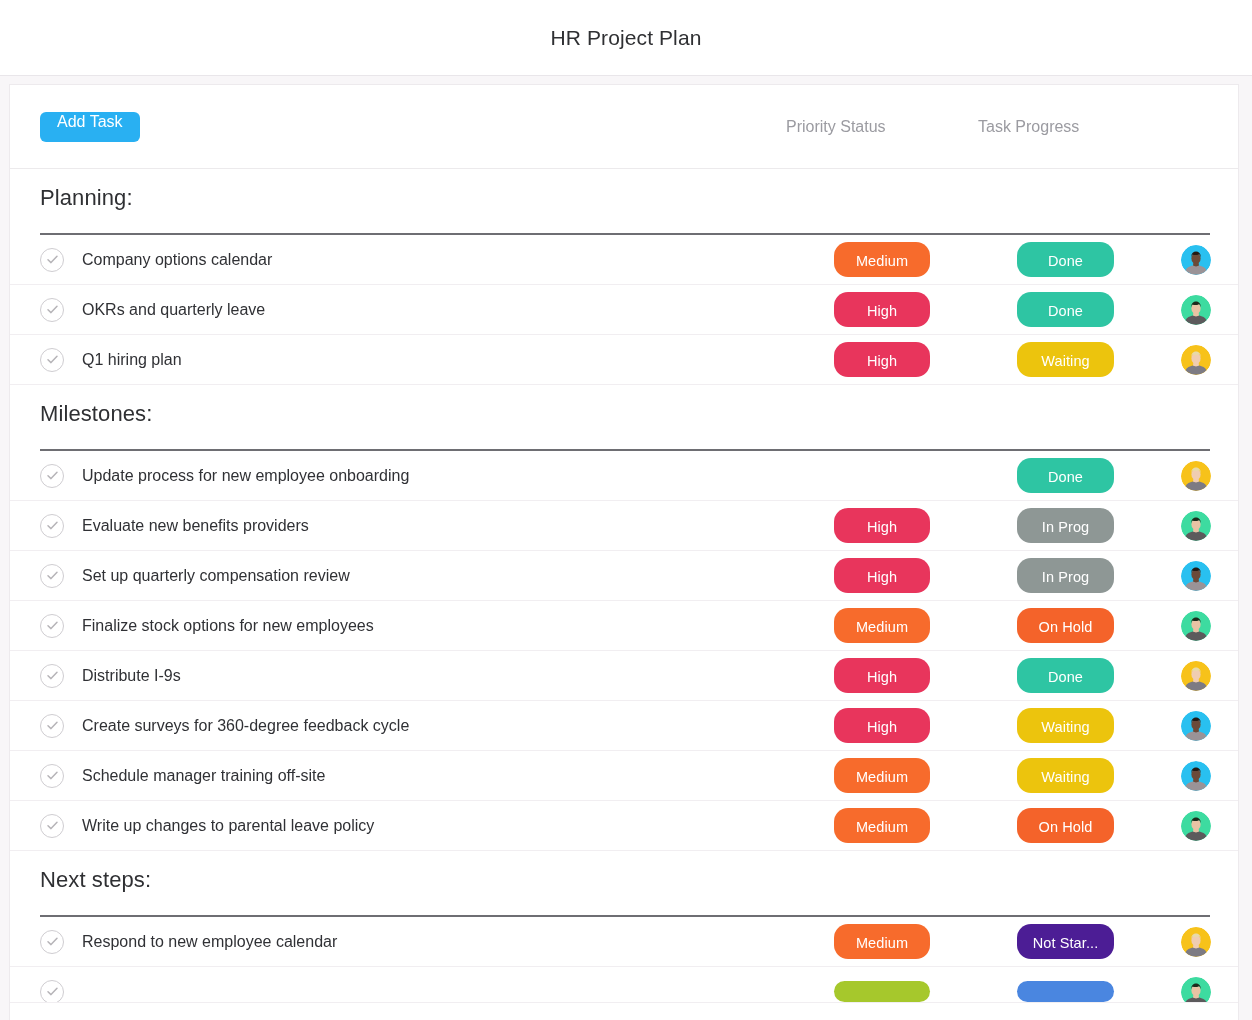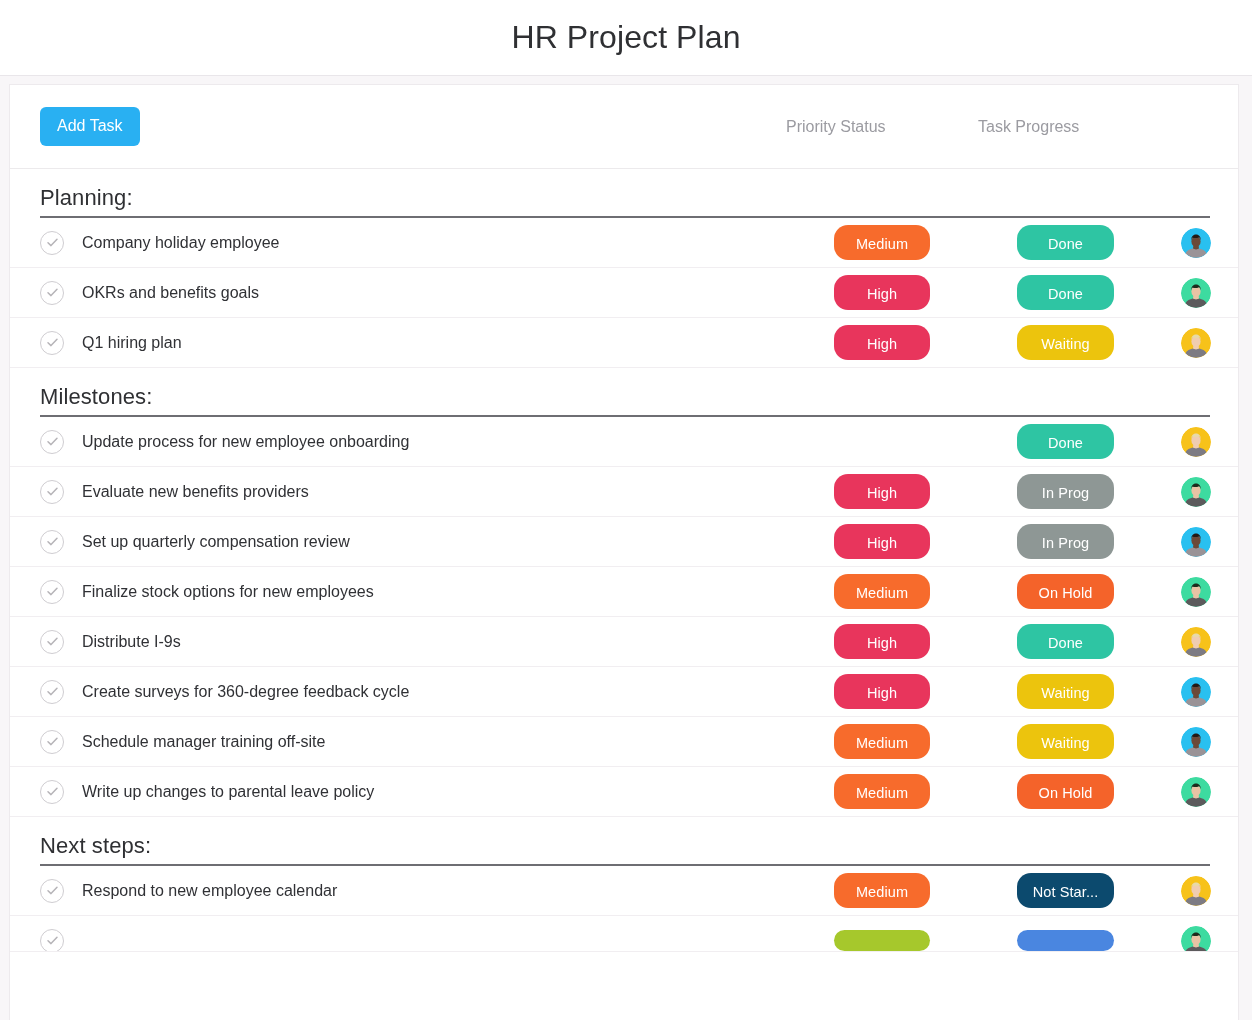--- a/index.html
+++ b/index.html
@@ -23,21 +23,21 @@
   
   .titlebar {
     height: 76px;
     background: #ffffff;
     border-bottom: 1px solid #e9e6ea;
     display: flex;
     align-items: center;
     justify-content: center;
   }
   .titlebar .app-title {
-    font-size: 32px;
+    font-size: 21px;
     font-weight: 400;
     color: #2f3033;
     letter-spacing: 0.1px;
   }
 
   
   .card-wrap {
     padding: 9px 14px 0 10px;
     height: 944px;
   }
@@ -59,21 +59,21 @@
     position: relative;
   }
   .add-task-btn {
     background: #29b0f2;
     color: #ffffff;
     border: none;
     border-radius: 6px;
     font-family: "Liberation Sans", sans-serif;
     font-size: 16px;
     font-weight: 400;
-    padding: 11px 17px 12px 17px;
+    padding: 2px 17px 12px 17px;
     cursor: pointer;
     line-height: 1;
   }
   .col-headers {
     position: absolute;
     right: 0;
     top: 0;
     height: 100%;
     display: flex;
     align-items: center;
@@ -90,21 +90,21 @@
 
   
   .section { padding: 0; }
   .section-header {
     padding: 16px 28px 0 30px;
   }
   .section-title {
     font-size: 22px;
     font-weight: 400;
     color: #2f3033;
-    padding-bottom: 5px;
+    padding-bottom: 22px;
     letter-spacing: 0.1px;
   }
   .section-rule {
     height: 2px;
     background: #6e6e73;
     margin: 0 28px 0 30px;
   }
 
   
   .row {
@@ -201,21 +201,21 @@
             <div class="section-header">
               <div class="section-title">Planning:</div>
             </div>
             <div class="section-rule"></div>
             <div class="row">
               <div class="check-circle">
                 <svg width="13" height="13" viewBox="0 0 13 13" xmlns="http://www.w3.org/2000/svg">
     <path d="M2 6.8 L5 9.6 L11 3.2" fill="none" stroke="#b6b4b8" stroke-width="1.5" stroke-linecap="round" stroke-linejoin="round"></path>
   </svg>
               </div>
-              <div class="task-name">Company holiday employee</div>
+              <div class="task-name">Company options calendar</div>
               <div class="cell-priority">
                 <span class="badge" style="background: rgb(247, 107, 44);">Medium</span>
               </div>
               <div class="cell-progress">
                 <span class="badge progress" style="background: rgb(46, 197, 163);">Done</span>
               </div>
               <div class="cell-avatar">
                 <div class="avatar">
                   <svg viewBox="0 0 30 30" xmlns="http://www.w3.org/2000/svg">
     <circle cx="15" cy="15" r="15" fill="#29c0f0"></circle>
@@ -226,21 +226,21 @@
   </svg>
                 </div>
               </div>
             </div>
             <div class="row">
               <div class="check-circle">
                 <svg width="13" height="13" viewBox="0 0 13 13" xmlns="http://www.w3.org/2000/svg">
     <path d="M2 6.8 L5 9.6 L11 3.2" fill="none" stroke="#b6b4b8" stroke-width="1.5" stroke-linecap="round" stroke-linejoin="round"></path>
   </svg>
               </div>
-              <div class="task-name">OKRs and benefits goals</div>
+              <div class="task-name">OKRs and quarterly leave</div>
               <div class="cell-priority">
                 <span class="badge" style="background: rgb(232, 53, 92);">High</span>
               </div>
               <div class="cell-progress">
                 <span class="badge progress" style="background: rgb(46, 197, 163);">Done</span>
               </div>
               <div class="cell-avatar">
                 <div class="avatar">
                   <svg viewBox="0 0 30 30" xmlns="http://www.w3.org/2000/svg">
     <circle cx="15" cy="15" r="15" fill="#3ddba0"></circle>
@@ -490,21 +490,21 @@
               <div class="check-circle">
                 <svg width="13" height="13" viewBox="0 0 13 13" xmlns="http://www.w3.org/2000/svg">
     <path d="M2 6.8 L5 9.6 L11 3.2" fill="none" stroke="#b6b4b8" stroke-width="1.5" stroke-linecap="round" stroke-linejoin="round"></path>
   </svg>
               </div>
               <div class="task-name">Respond to new employee calendar</div>
               <div class="cell-priority">
                 <span class="badge" style="background: rgb(247, 107, 44);">Medium</span>
               </div>
               <div class="cell-progress">
-                <span class="badge progress" style="background: #0c4a6e;">Not Star...</span>
+                <span class="badge progress" style="background: #4c1d95;">Not Star...</span>
               </div>
               <div class="cell-avatar">
                 <div class="avatar">
                   <svg viewBox="0 0 30 30" xmlns="http://www.w3.org/2000/svg">
     <circle cx="15" cy="15" r="15" fill="#f7c21a"></circle>
     <path d="M15 29.8c-4.2 0-7.9-1.8-10.5-4.6 1-2.6 4.4-3.9 7.2-4.6h6.6c2.8.7 6.2 2 7.2 4.6-2.6 2.8-6.3 4.6-10.5 4.6z" fill="#7d7b83"></path>
     <ellipse cx="15" cy="13.4" rx="4.6" ry="5.4" fill="#f0cdb0"></ellipse>
     <path d="M15 21.4c-1.2 0-2.3-.3-3-.8l.3-2.6h5.4l.3 2.6c-.7.5-1.8.8-3 .8z" fill="#f0cdb0"></path>
     <path d="M10.2 12.6c-.3-3.4 1.8-6 4.8-6s5.1 2.6 4.8 6c-.3-2.1-1-3.1-1.8-3.4-1.4.9-4.9 1.3-6.3.4-.9.5-1.3 1.4-1.5 3z" fill="#e8d9a8"></path>
   </svg>

